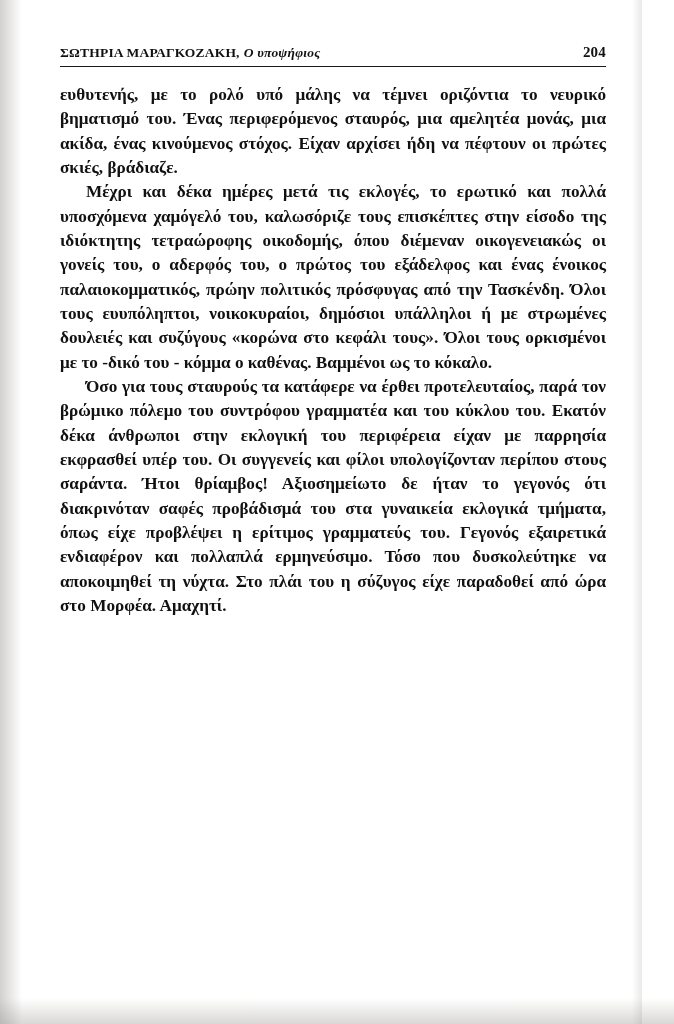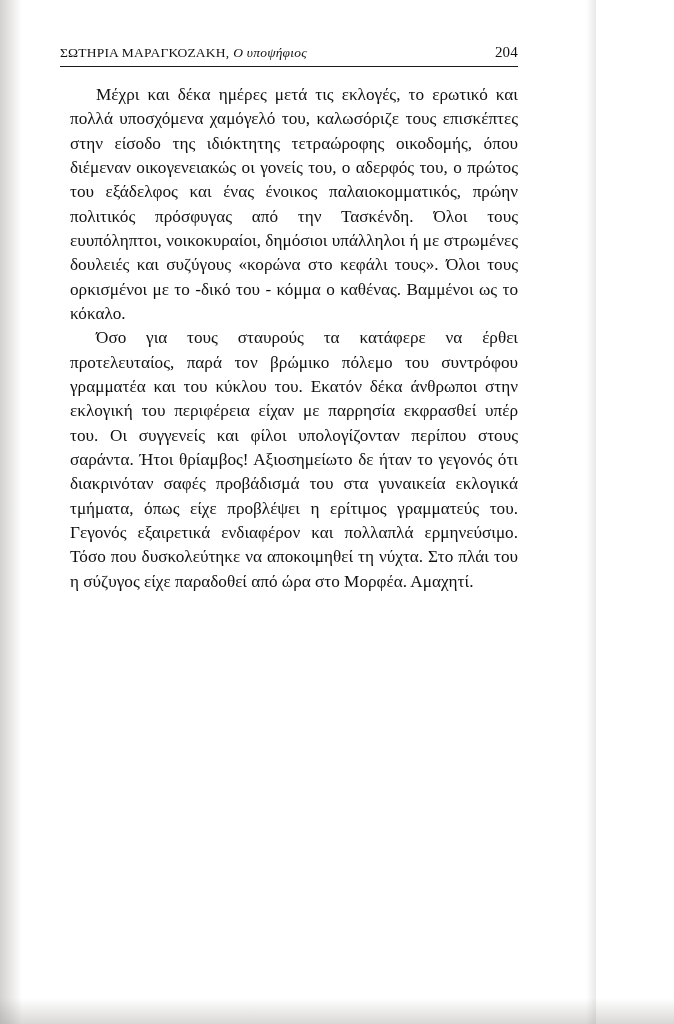--- a/index.html
+++ b/index.html
@@ -9,24 +9,25 @@
   body {
     width: 674px;
     height: 1024px;
     background: #ffffff;
     font-family: "Liberation Serif", "DejaVu Serif", serif;
     color: #111111;
     overflow: hidden;
   }
   .page {
     position: relative;
-    width: 596px;
+    width: 642px;
     height: 1024px;
     box-sizing: border-box;
-    padding: 44px 78px 0 60px;
+    padding: 44px 36px 0 60px;
+    font-weight: bold;
   }
   .running-head {
     display: flex;
     align-items: baseline;
     justify-content: space-between;
     font-size: 13.5px;
     letter-spacing: 0.2px;
     padding-bottom: 5px;
     border-bottom: 1.2px solid #1a1a1a;
   }
@@ -51,21 +52,20 @@
     line-height: 1.415;
     text-align: justify;
     text-justify: inter-word;
     hyphens: none;
   }
   .body-text p {
     margin: 0;
   }
   .body-text p.indent {
     text-indent: 26px;
-    margin-left: 10px;
   }
   .spine-shadow {
     position: absolute;
     left: 0;
     top: 0;
     width: 22px;
     height: 1024px;
     background: linear-gradient(to right, rgba(120,115,110,0.33), rgba(255,255,255,0));
     pointer-events: none;
   }
@@ -94,20 +94,21 @@
 <div class="page">
 
   <div class="running-head">
     <span class="rh-left">
       <span class="rh-author">ΣΩΤΗΡΙΑ ΜΑΡΑΓΚΟΖΑΚΗ,</span><span class="rh-title">Ο υποψήφιος</span>
     </span>
     <span class="rh-page">204</span>
   </div>
 
   <div class="body-text">
+    <p>ευθυτενής, με το ρολό υπό μάλης να τέμνει οριζόντια το νευρικό βηματισμό του. Ένας περιφερόμενος σταυρός, μια αμελητέα μονάς, μια ακίδα, ένας κινούμενος στόχος. Είχαν αρχίσει ήδη να πέφτουν οι πρώτες σκιές, βράδιαζε.</p>
     <p class="indent">Μέχρι και δέκα ημέρες μετά τις εκλογές, το ερωτικό και πολλά υποσχόμενα χαμόγελό του, καλωσόριζε τους επισκέπτες στην είσοδο της ιδιόκτητης τετραώροφης οικοδομής, όπου διέμεναν οικογενειακώς οι γονείς του, ο αδερφός του, ο πρώτος του εξάδελφος και ένας ένοικος παλαιοκομματικός, πρώην πολιτικός πρόσφυγας από την Τασκένδη. Όλοι τους ευυπόληπτοι, νοικοκυραίοι, δημόσιοι υπάλληλοι ή  με στρωμένες δουλειές και συζύγους «κορώνα στο κεφάλι τους». Όλοι τους ορκισμένοι με το -δικό του - κόμμα ο καθένας. Βαμμένοι ως το κόκαλο.</p>
     <p class="indent">Όσο για τους σταυρούς τα κατάφερε να έρθει προτελευταίος, παρά τον βρώμικο πόλεμο του συντρόφου γραμματέα και του κύκλου του. Εκατόν δέκα άνθρωποι στην εκλογική του περιφέρεια είχαν με παρρησία εκφρασθεί υπέρ του. Οι συγγενείς και φίλοι υπολογίζονταν περίπου στους σαράντα. Ήτοι θρίαμβος! Αξιοσημείωτο δε ήταν το γεγονός ότι διακρινόταν σαφές προβάδισμά του στα γυναικεία εκλογικά τμήματα, όπως είχε προβλέψει η ερίτιμος γραμματεύς του. Γεγονός εξαιρετικά ενδιαφέρον και πολλαπλά ερμηνεύσιμο. Τόσο που δυσκολεύτηκε να αποκοιμηθεί τη νύχτα. Στο πλάι του η σύζυγος είχε παραδοθεί από ώρα στο Μορφέα. Αμαχητί.</p>
   </div>
 
   <div class="spine-shadow"></div>
   <div class="edge-shadow-right"></div>
   <div class="bottom-shadow"></div>
 </div>
 
 </body></html>

